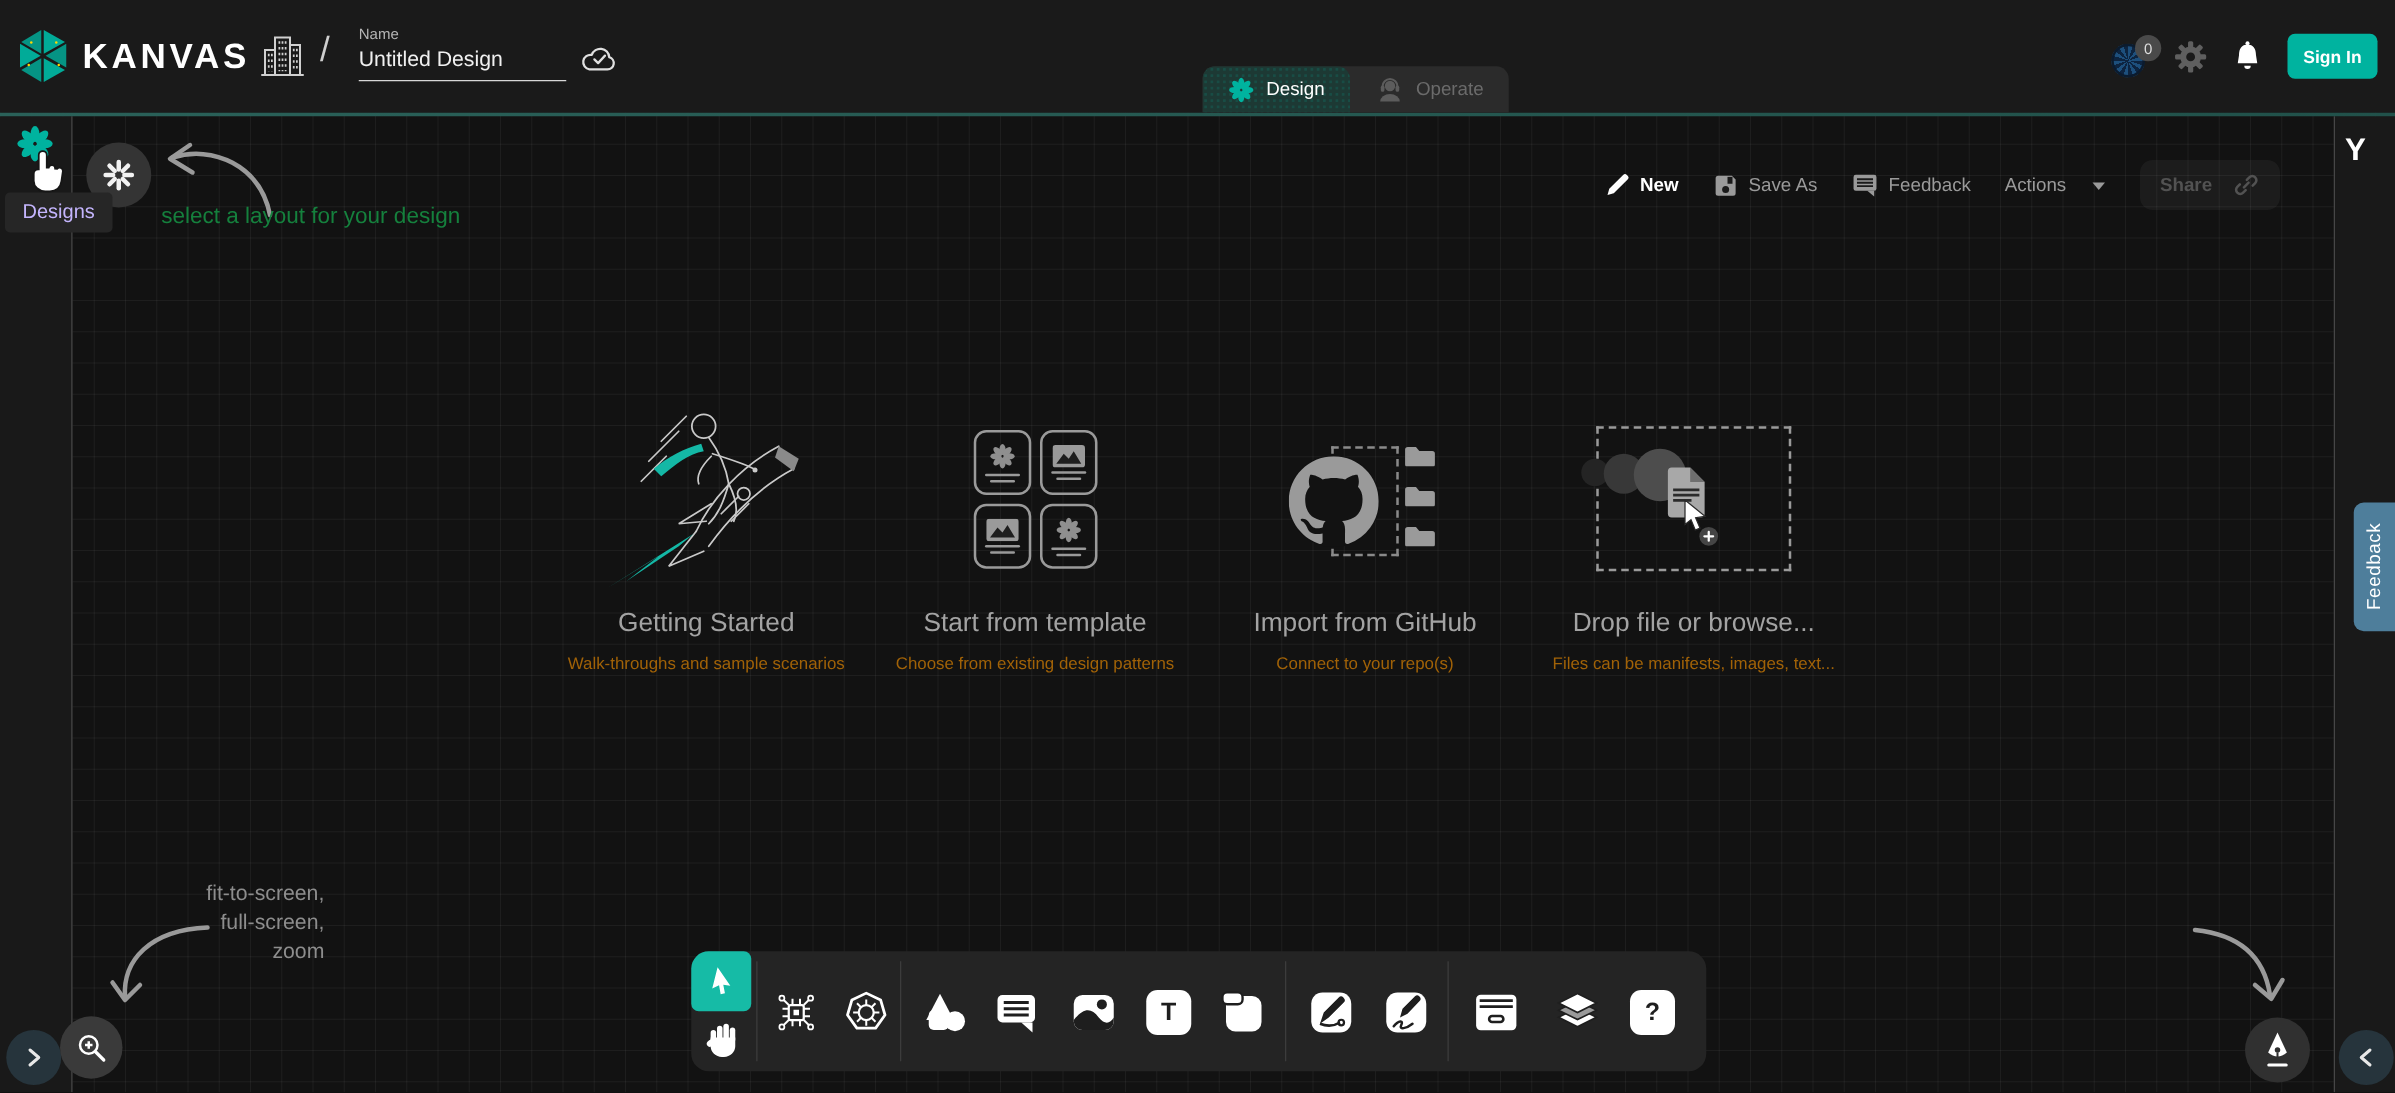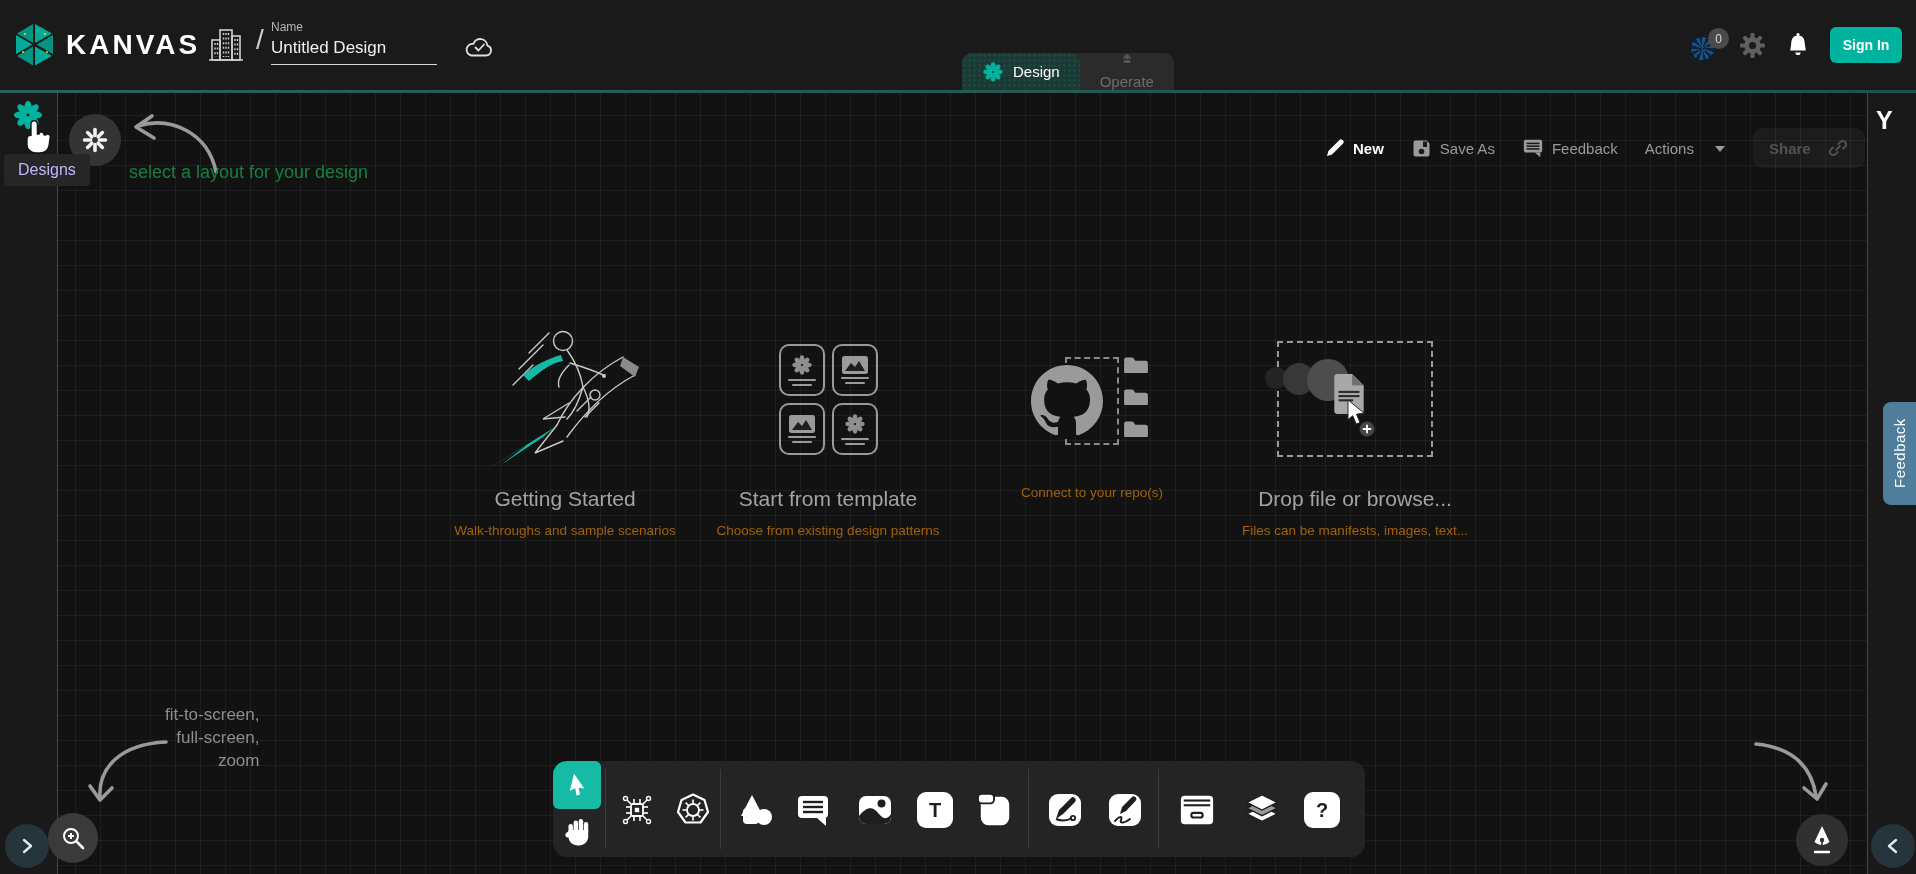--- a/index.html
+++ b/index.html
@@ -5,32 +5,32 @@
   html,body{margin:0;padding:0;background:#111;}
   *{box-sizing:border-box;font-family:"Liberation Sans","DejaVu Sans",sans-serif;}
   .stage{position:relative;width:1916px;height:874px;overflow:hidden;background:#121212;}
 
   
   .header{position:absolute;left:0;top:0;width:1916px;height:90px;background:#1a1a1a;z-index:30;}
   .logo-wrap{position:absolute;left:14px;top:22px;display:flex;align-items:center;gap:10px;}
   .brand{color:#fff;font-size:28px;font-weight:700;letter-spacing:3px;}
   .building{position:absolute;left:208px;top:26px;}
   .crumb-sep{position:absolute;left:256px;top:24px;color:#cfcfcf;font-size:28px;font-weight:300;}
-  .name-field{position:absolute;left:271px;top:20px;width:166px;}
+  .name-field{position:absolute;left:287px;top:20px;width:166px;}
   .name-label{font-size:12px;color:#b5b5b5;}
   .name-input{width:100%;background:transparent;border:none;border-bottom:1px solid #d8d8d8;color:#f0f0f0;
     font-size:17px;padding:4px 0 6px 0;outline:none;}
   .cloud{position:absolute;left:463px;top:34px;}
 
   
   .tabbar{position:absolute;left:962px;top:53px;height:37px;display:flex;background:#2b2b2b;border-radius:10px 10px 0 0;justify-content:center;}
   .tab{display:flex;align-items:center;gap:9px;padding:0 20px;font-size:15px;border-radius:10px 10px 0 0;cursor:pointer;}
   .tab.active{background:#1d3934;color:#fff;
     background-image:radial-gradient(rgba(0,179,159,0.16) 1px,transparent 1.3px);background-size:5px 5px;}
-  .tab.inactive{color:#6b6b6b;flex-direction:column;}
+  .tab.inactive{color:#6b6b6b;}
 
   .hdr-right{position:absolute;right:14px;top:0;height:90px;display:flex;align-items:center;gap:20px;}
   .avatar-wrap{position:relative;width:30px;height:30px;}
   .avatar{width:27px;height:27px;border-radius:50%;margin-top:5px;
     background:repeating-conic-gradient(#1d4f7c 0 18deg,#0d2440 18deg 36deg);
     background-color:#14304f;box-shadow:inset 0 0 0 2px #0b1b2e;}
   .badge{position:absolute;right:-10px;top:-2px;width:21px;height:21px;border-radius:50%;background:#4a4a4a;
     color:#ddd;font-size:12px;display:flex;align-items:center;justify-content:center;}
   .signin{background:#00B39F;color:#fff;font-size:14px;font-weight:700;border:none;border-radius:6px;
     width:72px;height:36px;cursor:pointer;}
@@ -48,21 +48,21 @@
   .designs-icon{position:absolute;left:12px;top:99px;z-index:8;cursor:pointer;}
   .hand-cursor{position:absolute;left:18px;top:118px;z-index:10;}
   .designs-tip{position:absolute;left:4px;top:154px;background:#262626;border-radius:4px;color:#c4b5fd;
     font-size:16px;padding:7px 14px;z-index:9;}
   .layout-btn{position:absolute;left:69px;top:114px;width:52px;height:52px;border-radius:50%;background:#343434;
     display:flex;align-items:center;justify-content:center;z-index:8;cursor:pointer;}
   .arrow-svg{position:absolute;z-index:7;}
   .layout-hint{position:absolute;left:129px;top:162px;font-size:18px;color:#15803d;z-index:7;}
 
   
-  .actions-bar{position:absolute;left:1325px;top:128px;height:40px;display:flex;align-items:center;gap:27px;z-index:8;}
+  .actions-bar{position:absolute;left:1284px;top:128px;height:40px;display:flex;align-items:center;gap:27px;z-index:8;}
   .act{display:flex;align-items:center;gap:8px;font-size:15px;color:#9a9a9a;cursor:pointer;white-space:nowrap;}
   .act.primary{color:#fff;font-weight:700;}
   .share-pill{display:flex;align-items:center;gap:16px;background:rgba(255,255,255,0.045);border-radius:10px;
     padding:9px 16px;color:#525252;font-size:15px;font-weight:700;cursor:default;}
 
   
   .card{position:absolute;top:325px;width:300px;text-align:center;z-index:6;cursor:pointer;}
   .card-art{height:148px;display:flex;align-items:center;justify-content:center;position:relative;}
   .card-title{margin-top:14px;font-size:21px;color:#a3a3a3;}
   .card-sub{margin-top:12px;font-size:13.5px;color:#a16207;}
@@ -388,20 +388,21 @@
             <use href="#folder"></use>
           </svg>
         <svg width="26" height="18" viewBox="0 0 24 16" style="position:absolute;left:92px;top:38px;color:#9a9a9a">
             <use href="#folder"></use>
           </svg>
         <svg width="26" height="18" viewBox="0 0 24 16" style="position:absolute;left:92px;top:70px;color:#9a9a9a">
             <use href="#folder"></use>
           </svg>
       </div>
     </div>
+    <div class="card-title">Import from GitHub</div>
     <div class="card-sub">Connect to your repo(s)</div>
   </div>
 
   <div class="card" style="left:1205px">
     <div class="card-art">
       <div class="drop-art">
         <div class="mcirc" style="left:-14px;top:24px;width:22px;height:22px;background:#242424"></div>
         <div class="mcirc" style="left:4px;top:20px;width:32px;height:32px;background:#383838"></div>
         <div class="mcirc" style="left:28px;top:16px;width:42px;height:42px;background:#4d4d4d"></div>
         <svg width="36" height="42" viewBox="0 0 34 40" style="position:absolute;left:52px;top:30px">

